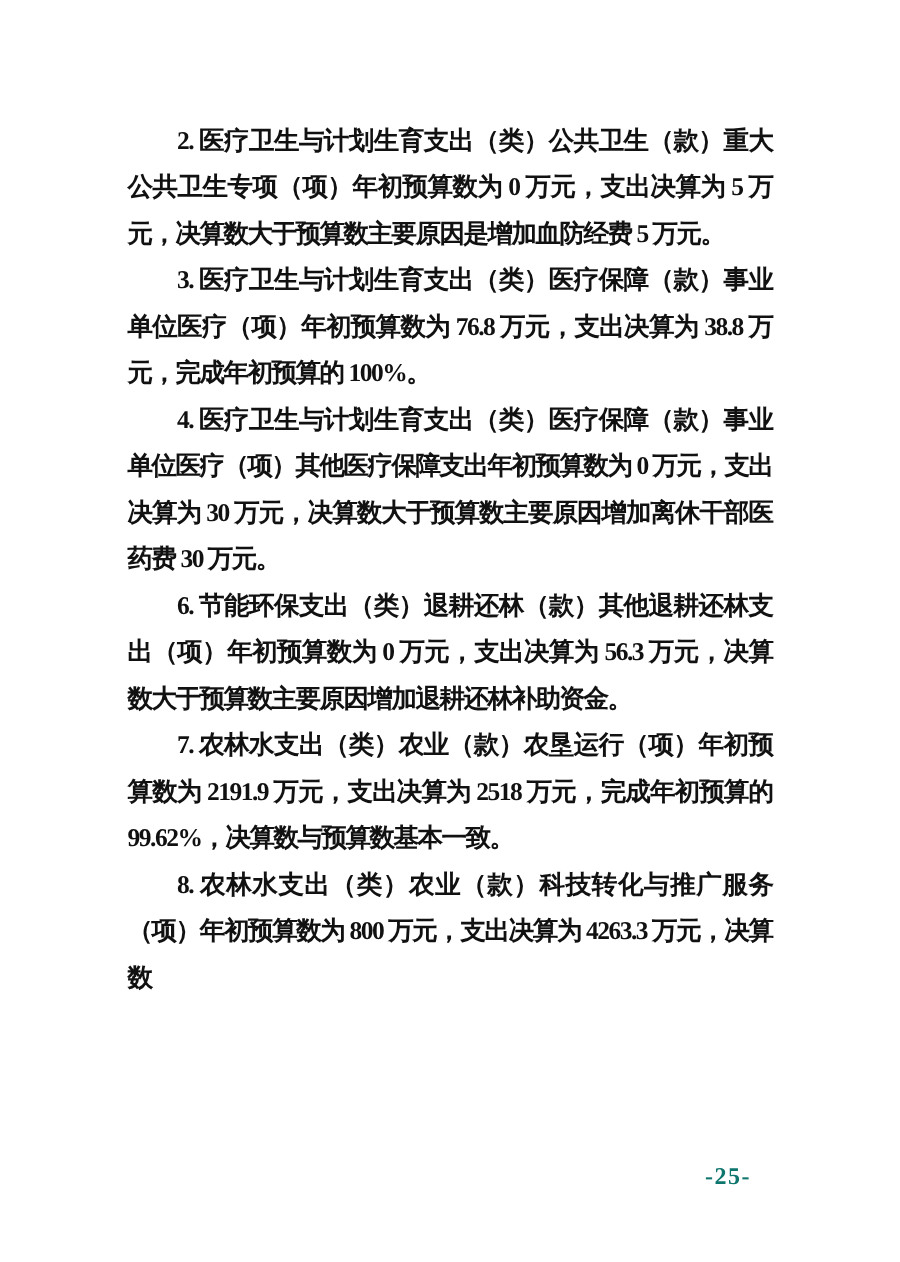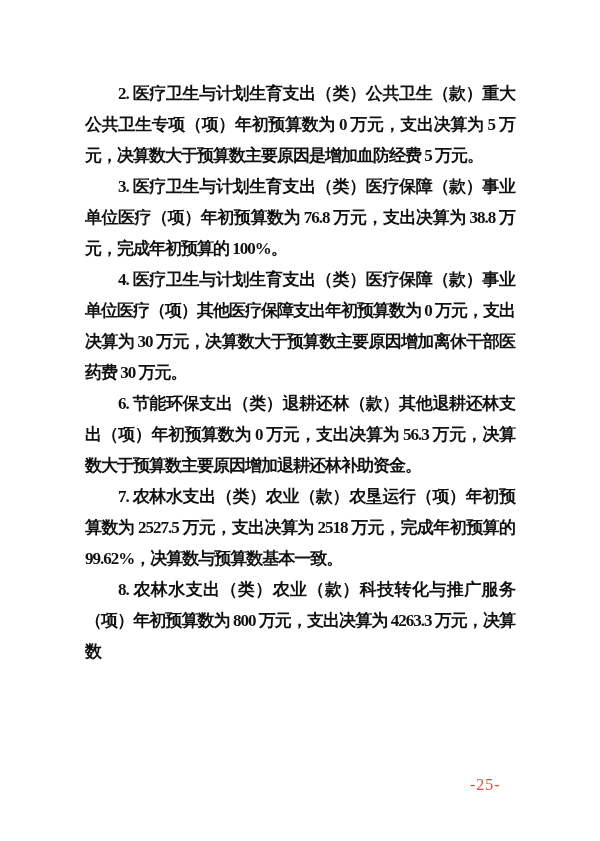--- a/index.html
+++ b/index.html
@@ -31,31 +31,31 @@
   .para {
     margin: 0;
     padding: 0;
     text-indent: 33px;
   }
   .page-number {
     position: absolute;
     left: 470px;
     top: 776px;
     font-size: 16px;
-    font-weight: normal;
+    font-weight: bold;
     letter-spacing: 1px;
-    color: #ef4444;
+    color: #0f766e;
   }
 </style>
 </head>
 <body>
 
 <div class="page">
   <div class="content">
     <p class="para">2. 医疗卫生与计划生育支出（类）公共卫生（款）重大公共卫生专项（项）年初预算数为 0 万元，支出决算为 5 万元，决算数大于预算数主要原因是增加血防经费 5 万元。</p>
     <p class="para">3. 医疗卫生与计划生育支出（类）医疗保障（款）事业单位医疗（项）年初预算数为 76.8 万元，支出决算为 38.8 万元，完成年初预算的 100%。</p>
     <p class="para">4. 医疗卫生与计划生育支出（类）医疗保障（款）事业单位医疗（项）其他医疗保障支出年初预算数为 0 万元，支出决算为 30 万元，决算数大于预算数主要原因增加离休干部医药费 30 万元。</p>
     <p class="para">6. 节能环保支出（类）退耕还林（款）其他退耕还林支出（项）年初预算数为 0 万元，支出决算为 56.3 万元，决算数大于预算数主要原因增加退耕还林补助资金。</p>
-    <p class="para">7. 农林水支出（类）农业（款）农垦运行（项）年初预算数为 2527.5 万元，支出决算为 2518 万元，完成年初预算的 99.62%，决算数与预算数基本一致。</p>
+    <p class="para">7. 农林水支出（类）农业（款）农垦运行（项）年初预算数为 2191.9 万元，支出决算为 2518 万元，完成年初预算的 99.62%，决算数与预算数基本一致。</p>
     <p class="para">8. 农林水支出（类）农业（款）科技转化与推广服务（项）年初预算数为 800 万元，支出决算为 4263.3 万元，决算数</p>
   </div>
   <div class="page-number">-25-</div>
 </div>
 
 </body></html>

